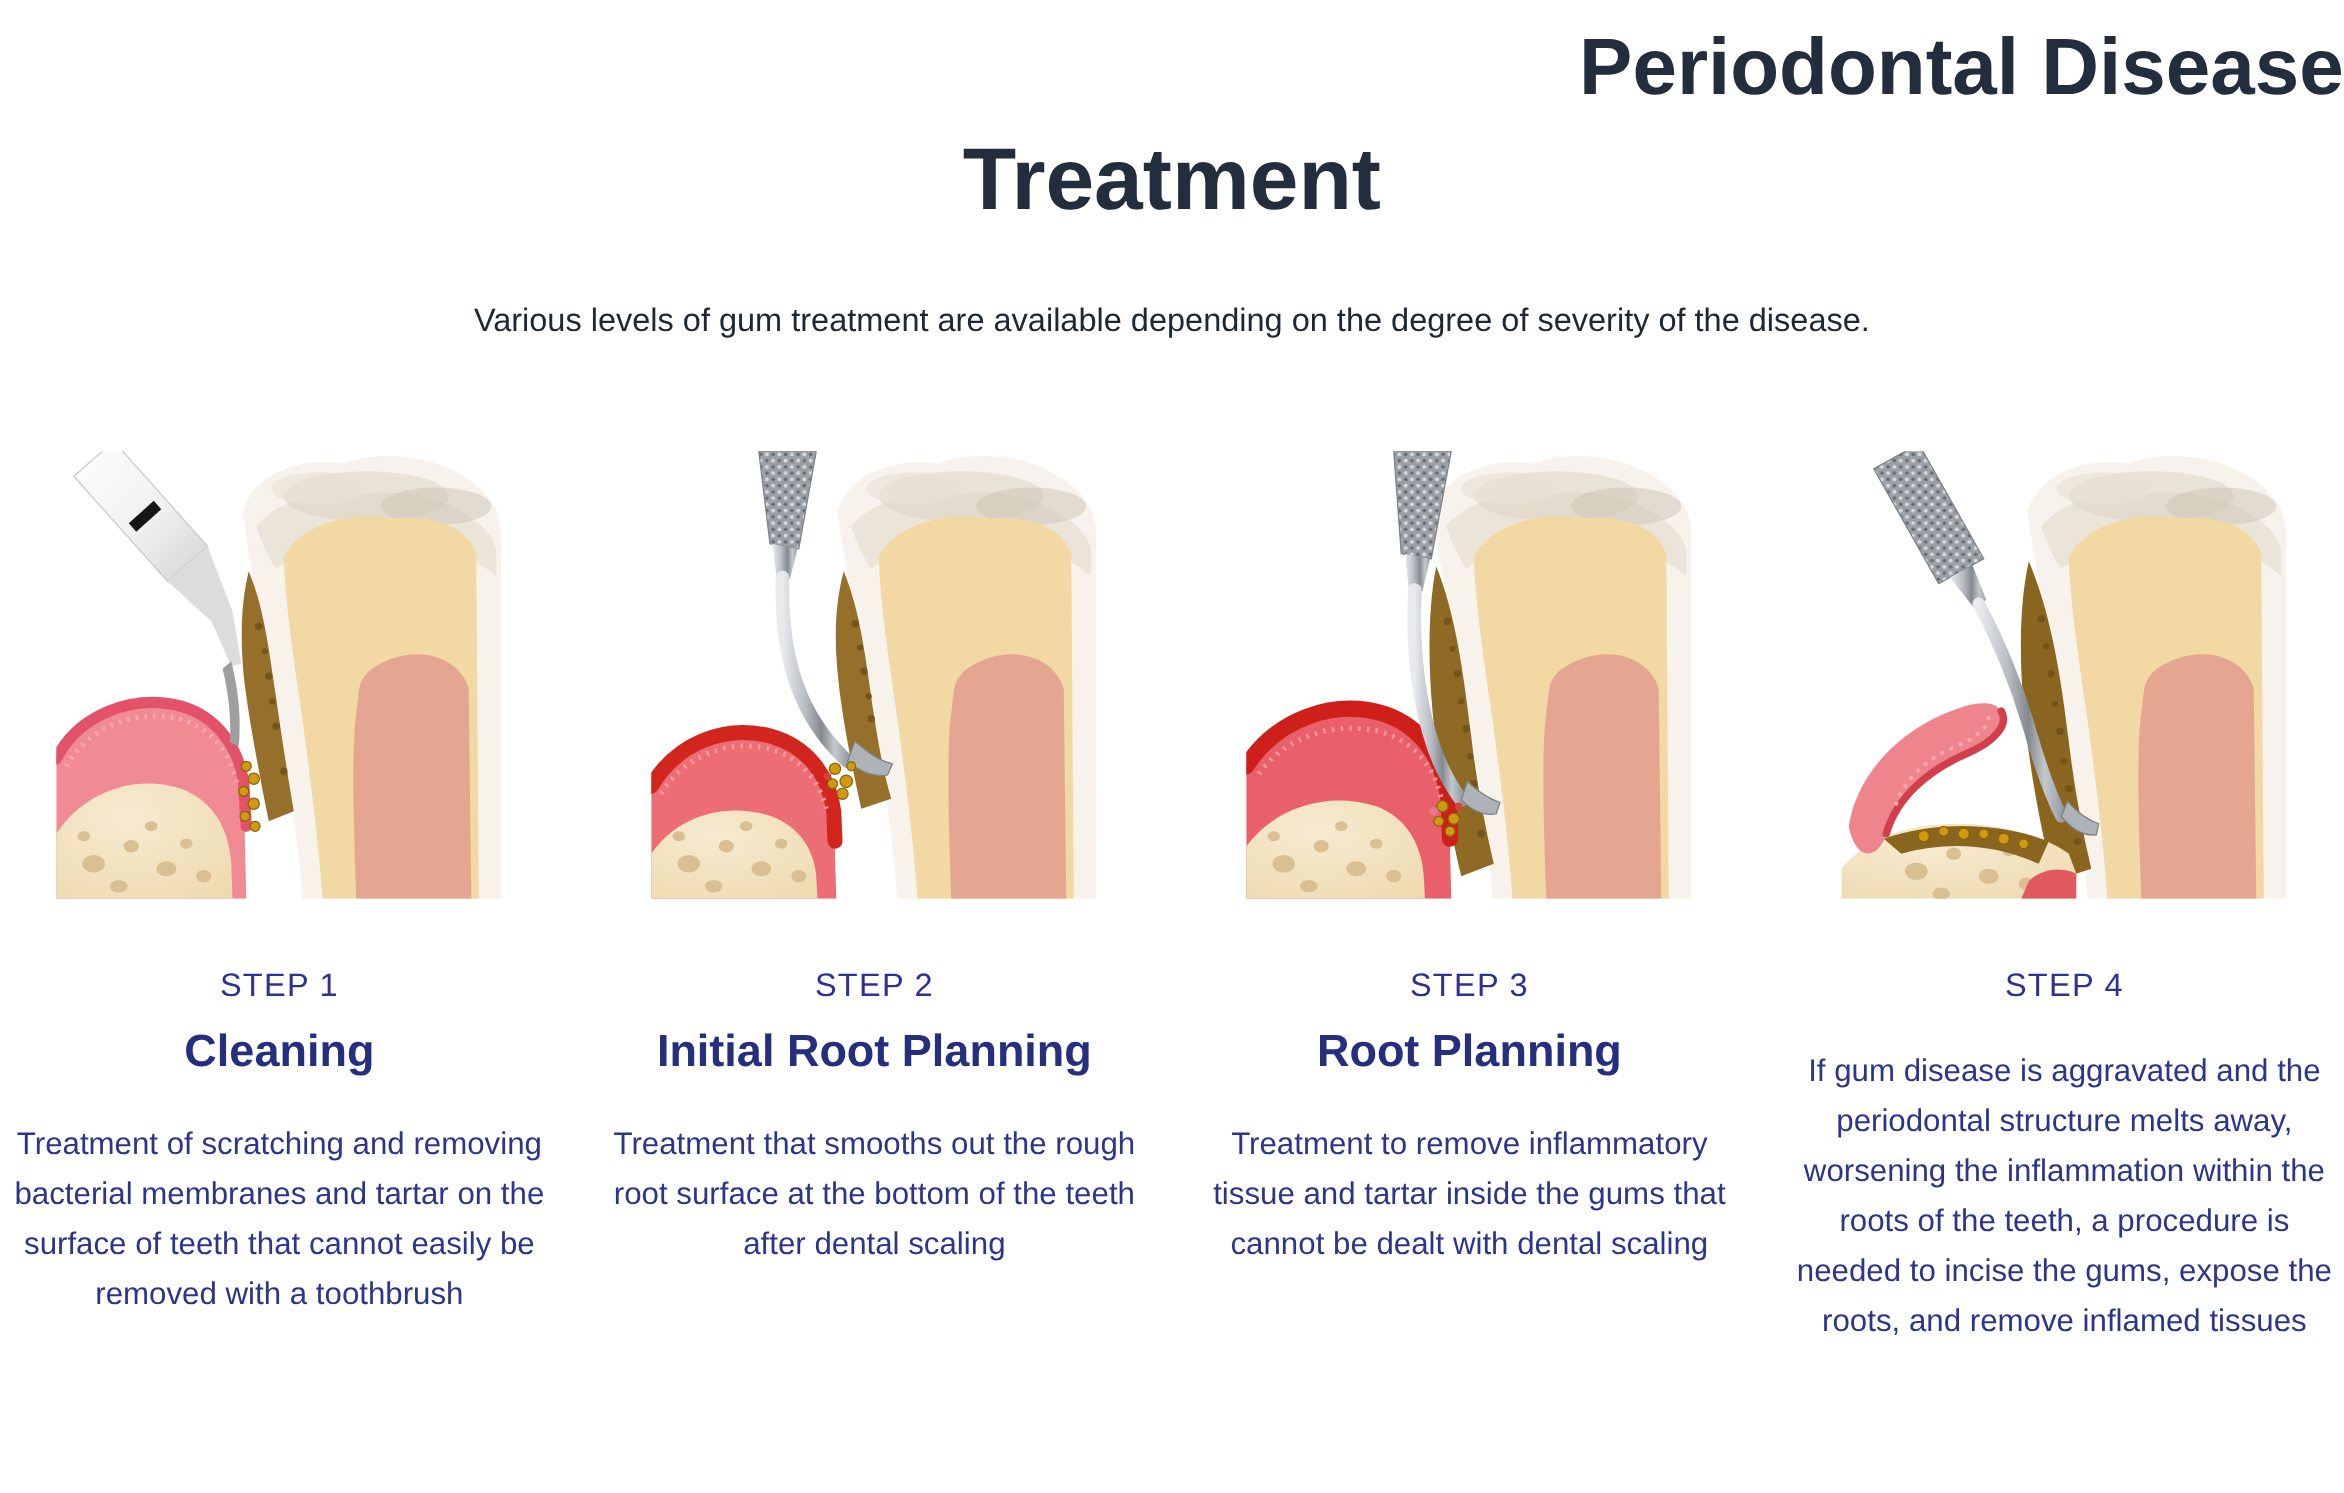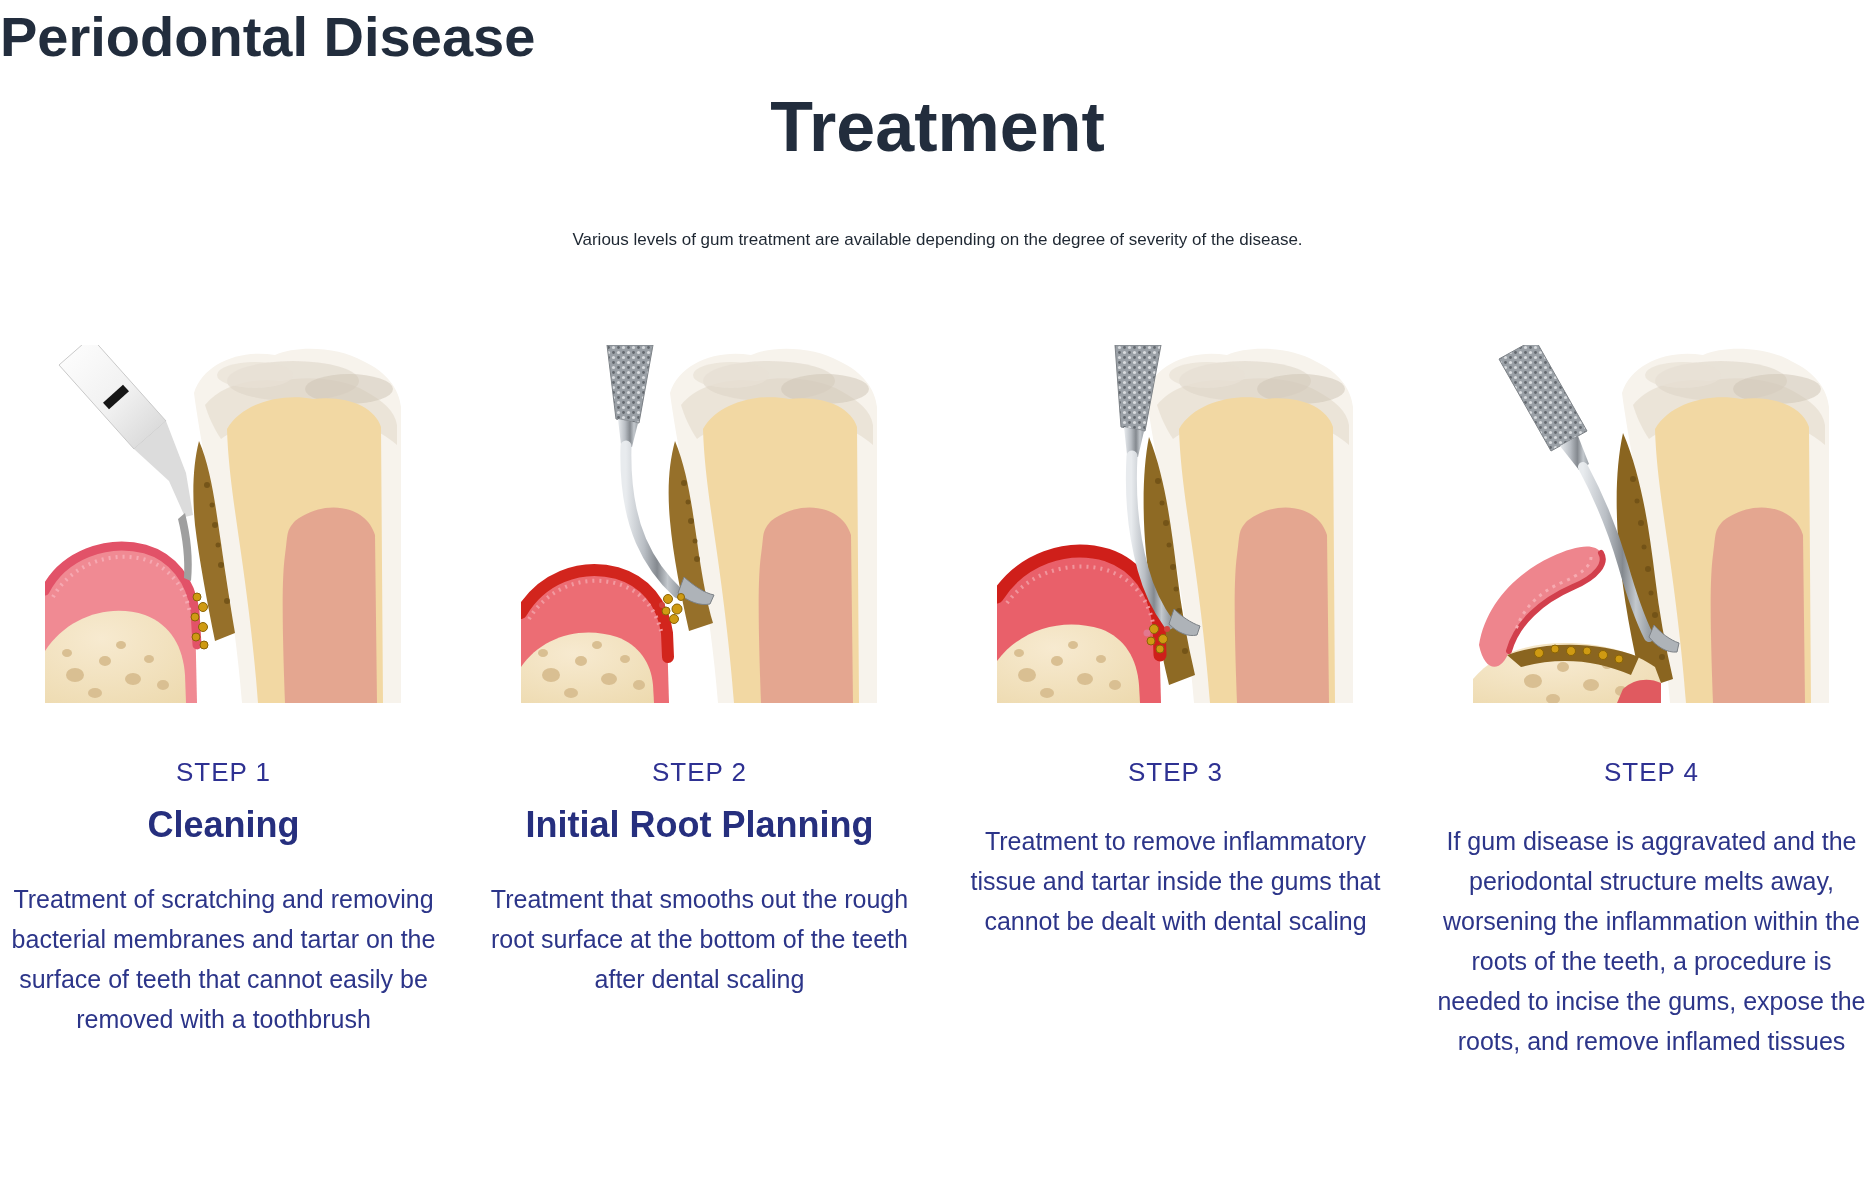--- a/index.html
+++ b/index.html
@@ -3,23 +3,23 @@
 <meta charset="utf-8">
 <style>
   :root{
     --title:#222d3d; --subtitle:#1e2732; --step-label:#2e3192;
     --heading:#262f7e; --paragraph:#2c3589; --page-background:#ffffff;
   }
   *{margin:0;padding:0;box-sizing:border-box;}
   html,body{width:1875px;height:1194px;overflow:hidden;background:var(--page-background);}
   body{font-family:"Liberation Sans", sans-serif;}
   .page{width:1875px;height:1194px;position:relative;}
-  .title1{margin-top:9px;text-align:left;font-size:56px;line-height:56px;font-weight:700;color:var(--title);}
+  .title1{margin-top:25px;text-align:right;font-size:64px;line-height:56px;font-weight:700;color:var(--title);}
   .title2{margin-top:22px;text-align:center;font-size:70px;line-height:80px;font-weight:700;color:var(--title);}
-  .subtitle{margin-top:56px;text-align:center;font-size:17px;line-height:34px;color:var(--subtitle);}
+  .subtitle{margin-top:56px;text-align:center;font-size:26px;line-height:34px;color:var(--subtitle);}
   .steps{display:flex;justify-content:center;gap:32px;margin-top:88px;}
   .step{width:444px;text-align:center;}
   .illus{width:358px;height:358px;display:block;margin:0 auto;}
   .step-label{margin-top:52px;font-size:26px;line-height:34px;letter-spacing:1px;color:var(--step-label);}
   .step-title{margin-top:14px;font-size:36px;line-height:44px;font-weight:700;color:var(--heading);}
   .step-desc{margin-top:32px;font-size:25px;line-height:40px;color:var(--paragraph);max-width:436px;margin-left:auto;margin-right:auto;text-align:center;}
   .defs-holder{position:absolute;width:0;height:0;}
 </style>
 </head>
 <body>
@@ -181,20 +181,21 @@
         <g fill="#cf9a12" stroke="#8a6407" stroke-width="1">
           <circle cx="157" cy="284" r="4.5"></circle>
             <circle cx="166" cy="294" r="4.5"></circle>
             <circle cx="154" cy="296" r="4"></circle>
           <circle cx="163" cy="304" r="4"></circle>
         </g>
         <circle cx="150" cy="288" r="3.5" fill="#e2788f"></circle>
         <circle cx="170" cy="284" r="3" fill="#d2453f"></circle>
       </svg>
       <div class="step-label">STEP 3</div>
+      <h3 class="step-title">Root Planning</h3>
       <p class="step-desc">Treatment to remove inflammatory tissue and tartar inside the gums that cannot be dealt with dental scaling</p>
     </section>
 
     <section class="step">
       <svg class="illus" viewBox="0 0 358 358" role="img" aria-label="periodontal-surgery-gum-flap-illustration">
         <use href="#toothShape"></use>
         <path d="M150,88 C168,130 176,182 182,232 C186,266 192,300 200,334 L170,344 C159,300 150,250 146,206 C142,160 143,120 150,88 Z" fill="#8a6520"></path>
         <g fill="#6e4f15" opacity="0.8">
           <circle cx="160" cy="134" r="3"></circle>
             <circle cx="168" cy="178" r="3"></circle>

